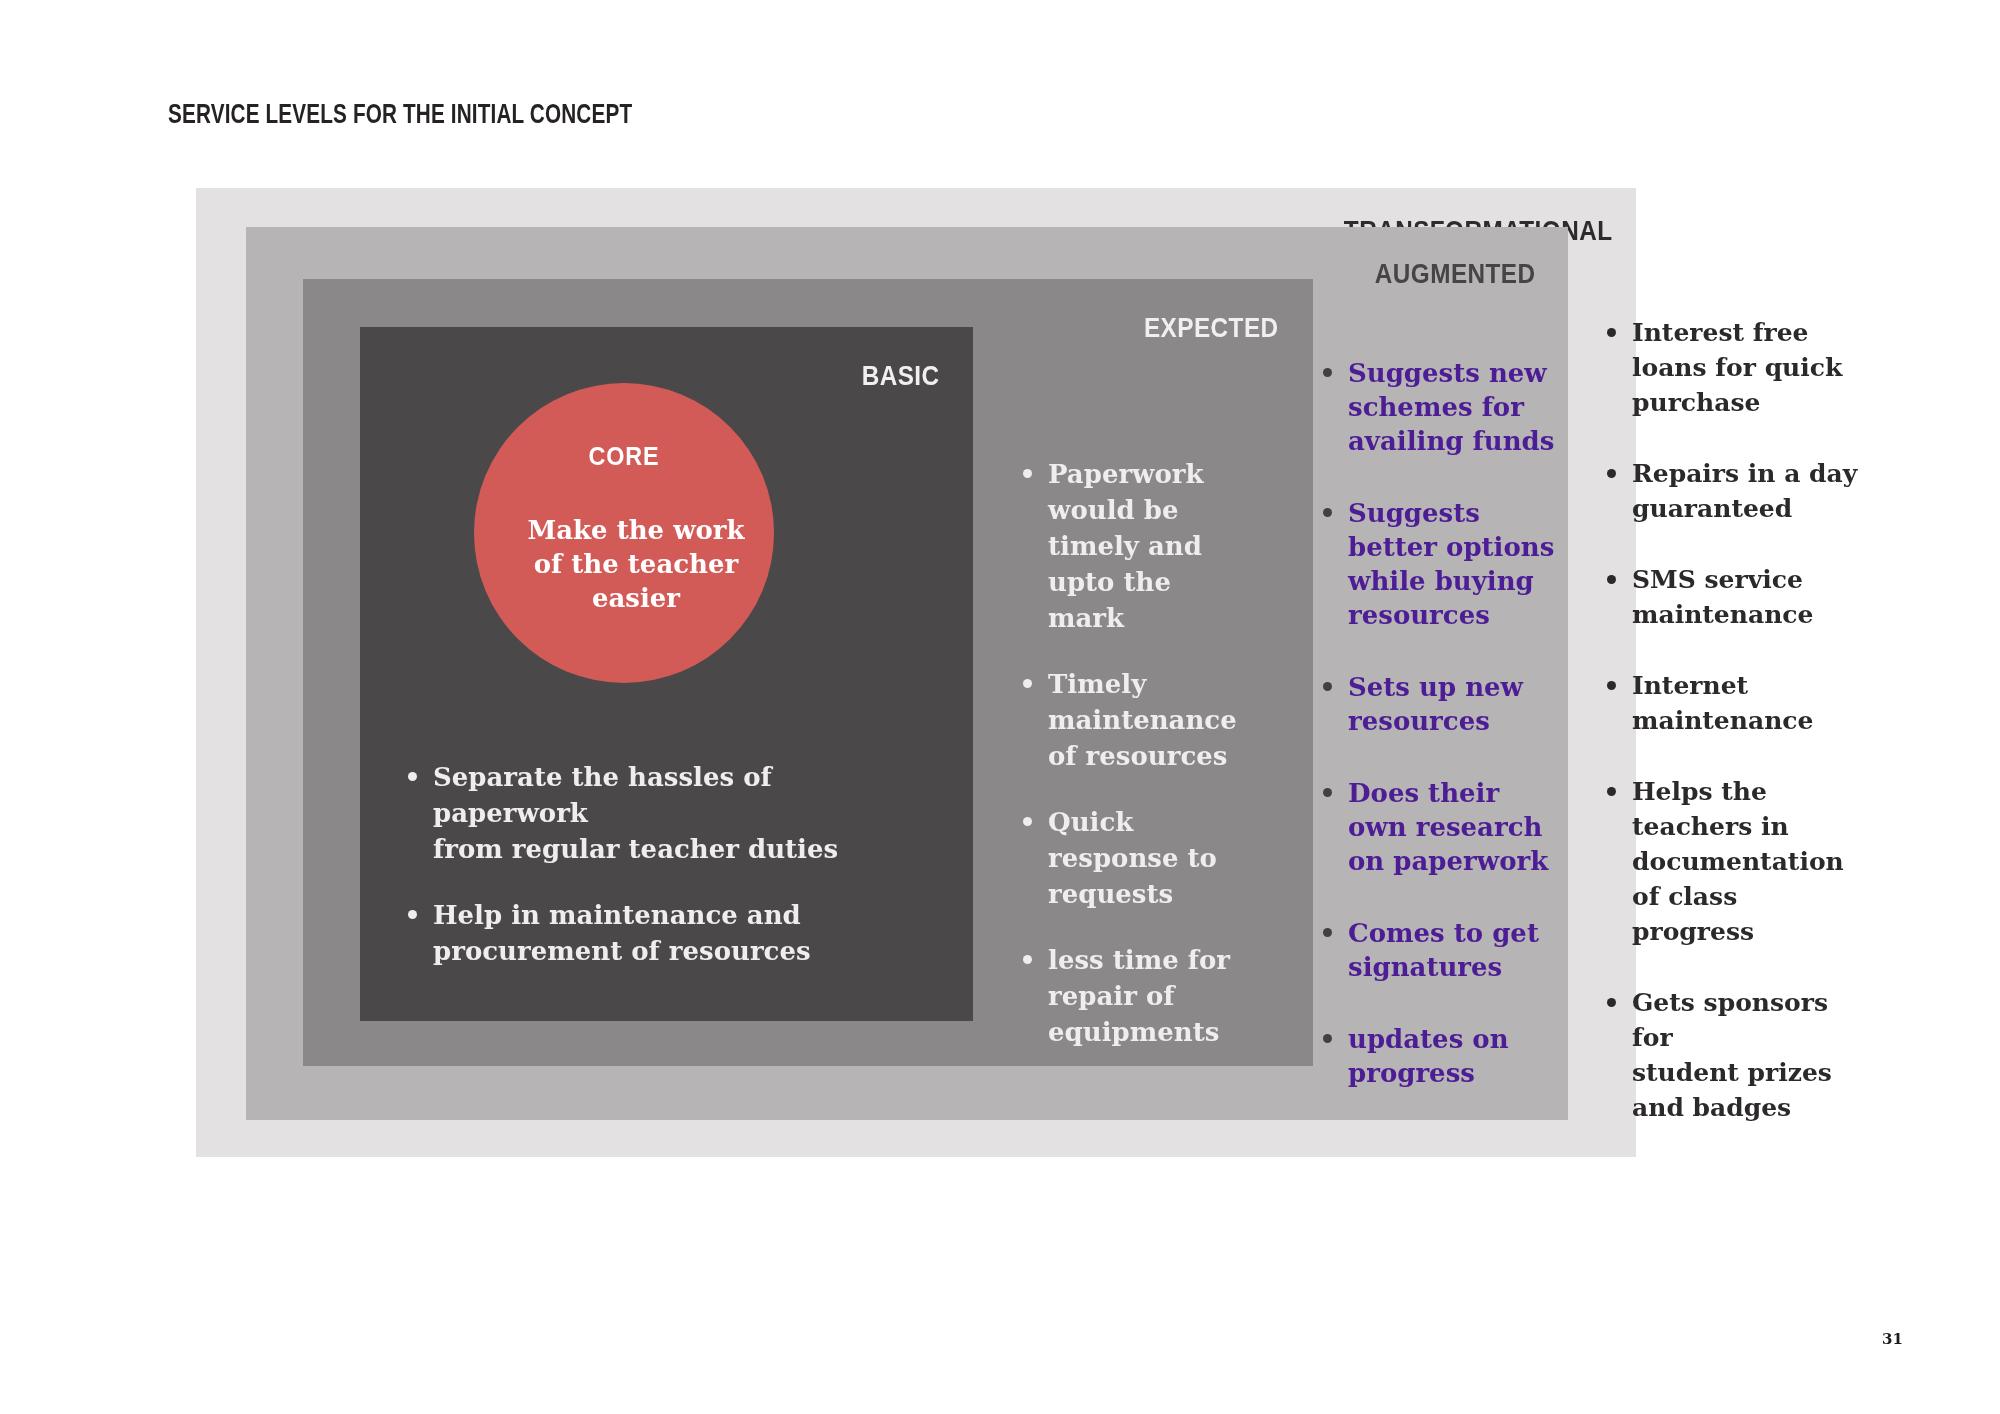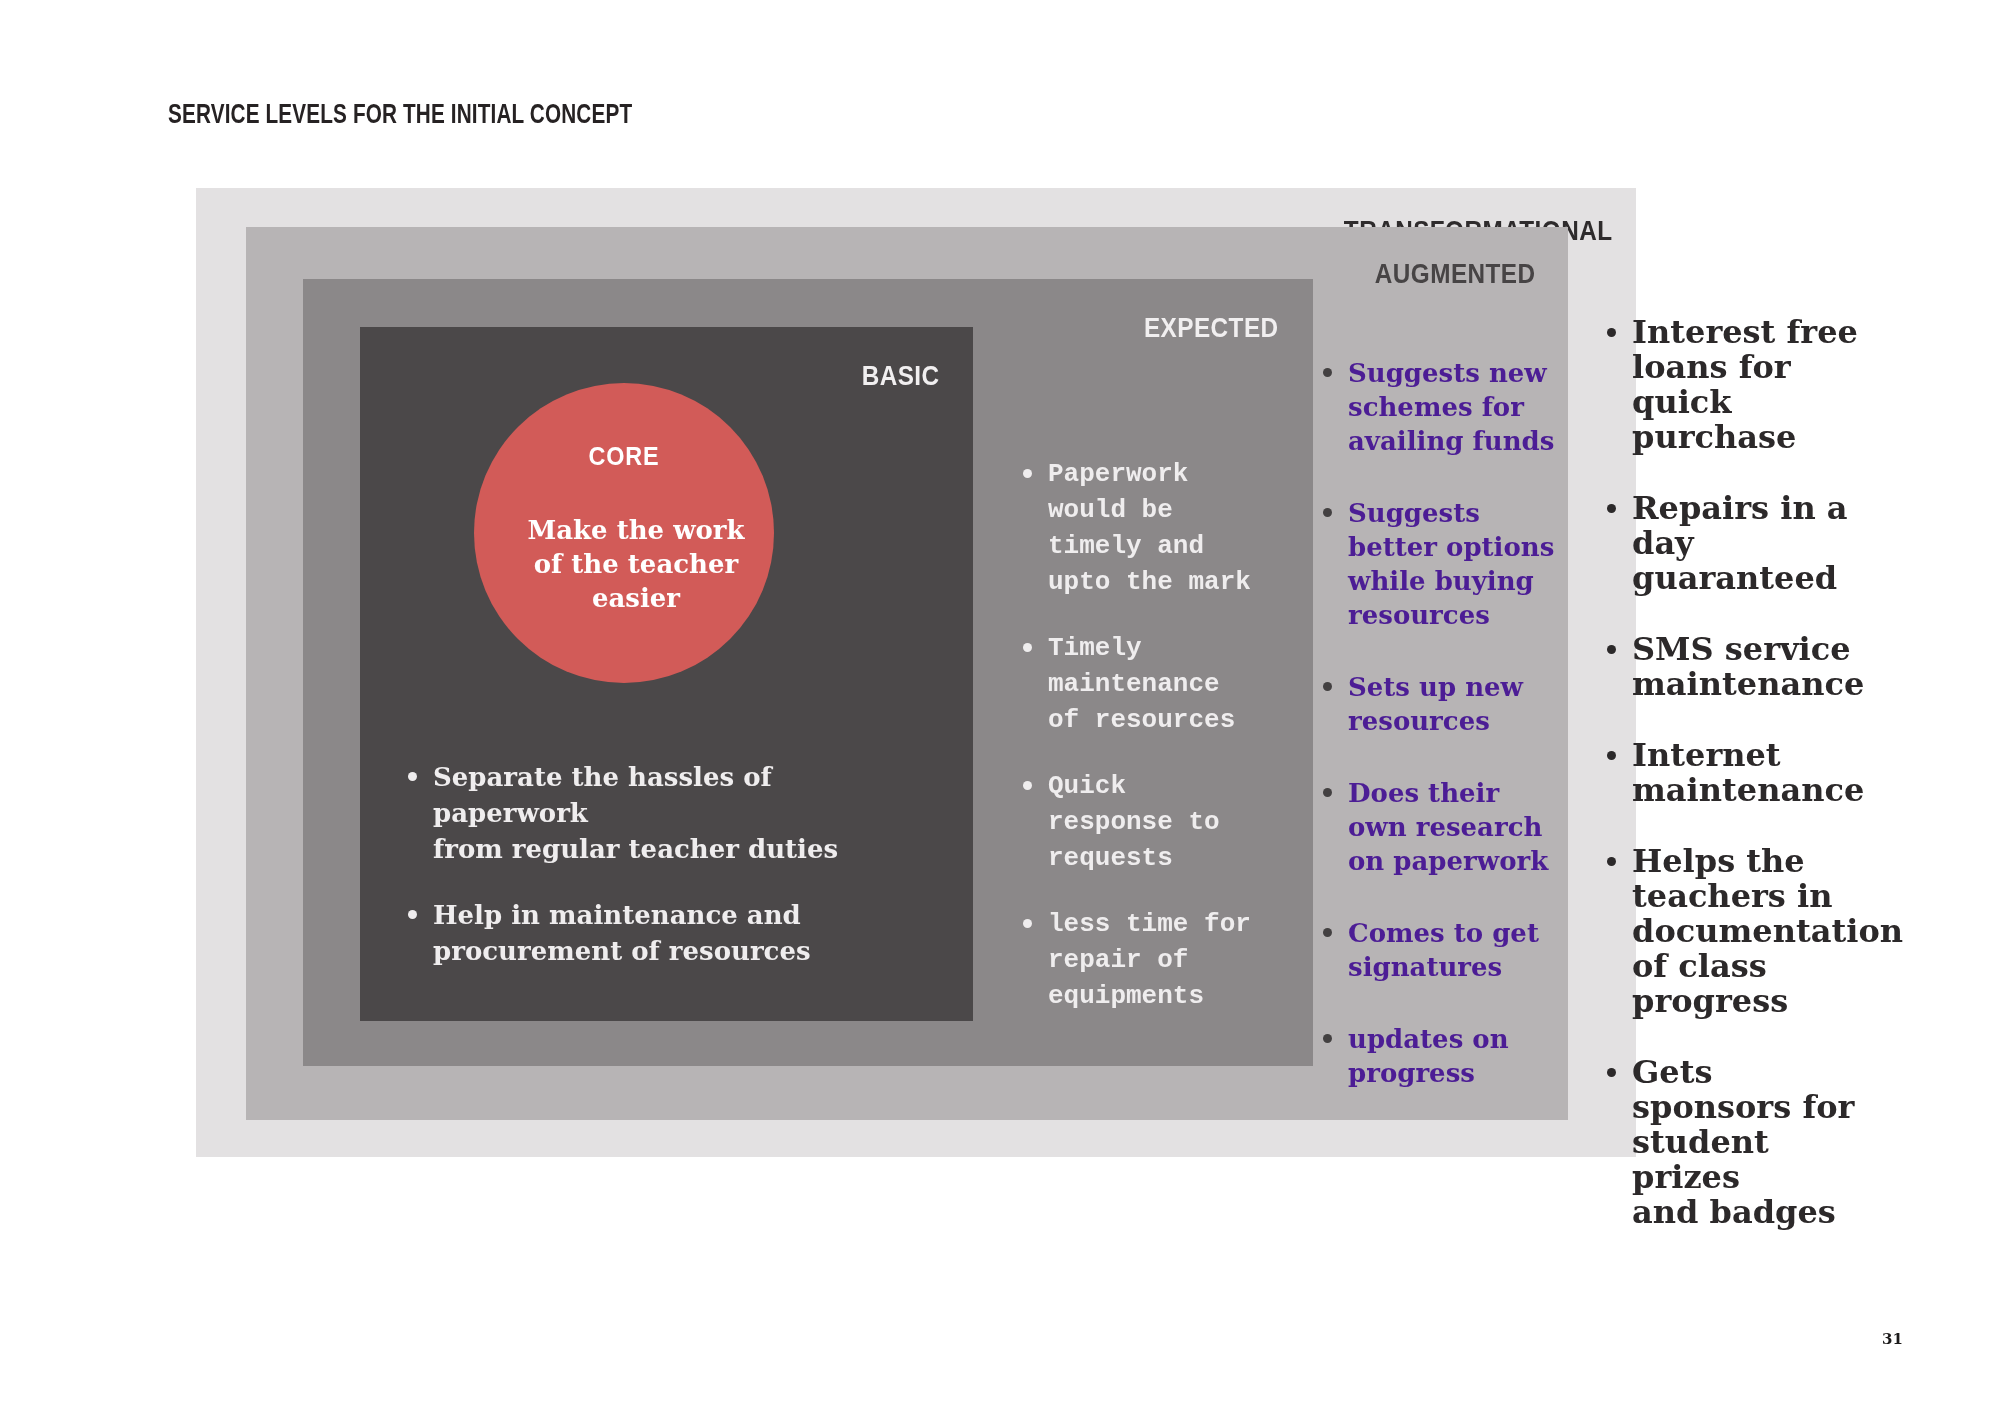--- a/index.html
+++ b/index.html
@@ -30,28 +30,28 @@
   ul.blist{
     position:absolute;margin:0;padding:0;list-style:none;
     font-family:"DejaVu Serif","Liberation Serif",serif;font-weight:bold;
   }
   ul.blist li{
     position:relative;padding-left:26px;white-space:pre-line;
   }
   ul.blist li::before{
     content:"";position:absolute;left:1px;width:9px;height:9px;border-radius:50%;
   }
-  .list-l1{left:1410px;top:127px;width:252px;font-size:32px;line-height:35px;color:#2C292A;}
+  .list-l1{left:1410px;top:127px;width:252px;font-size:25px;line-height:35px;color:#2C292A;}
   .list-l1 li{margin-bottom:36px;}
   .list-l1 li::before{background:#2C292A;top:13px;}
   .list-l2{left:1076px;top:129px;width:235px;font-size:26px;line-height:34px;color:#4c1d95;}
   .list-l2 li{margin-bottom:38px;}
   .list-l2 li::before{background:#434041;top:12px;}
   .list-l3{left:719px;top:177px;width:230px;font-size:26px;line-height:36px;color:#EFEDEE;}
-  .list-l3 li{margin-bottom:30px;font-family:Liberation Mono, monospace;}
+  .list-l3 li{margin-bottom:30px;}
   .list-l3 li::before{background:#EFEDEE;top:13px;}
   .list-l4{left:47px;top:432px;width:505px;font-size:26px;line-height:36px;color:#EFEDEE;}
   .list-l4 li{margin-bottom:30px;}
   .list-l4 li::before{background:#EFEDEE;top:13px;}
   .core-circle{
     position:absolute;left:114px;top:56px;width:300px;height:300px;
     border-radius:50%;background:#D25B58;
   }
   .core-label{
     position:absolute;left:0;top:60px;width:100%;text-align:center;

